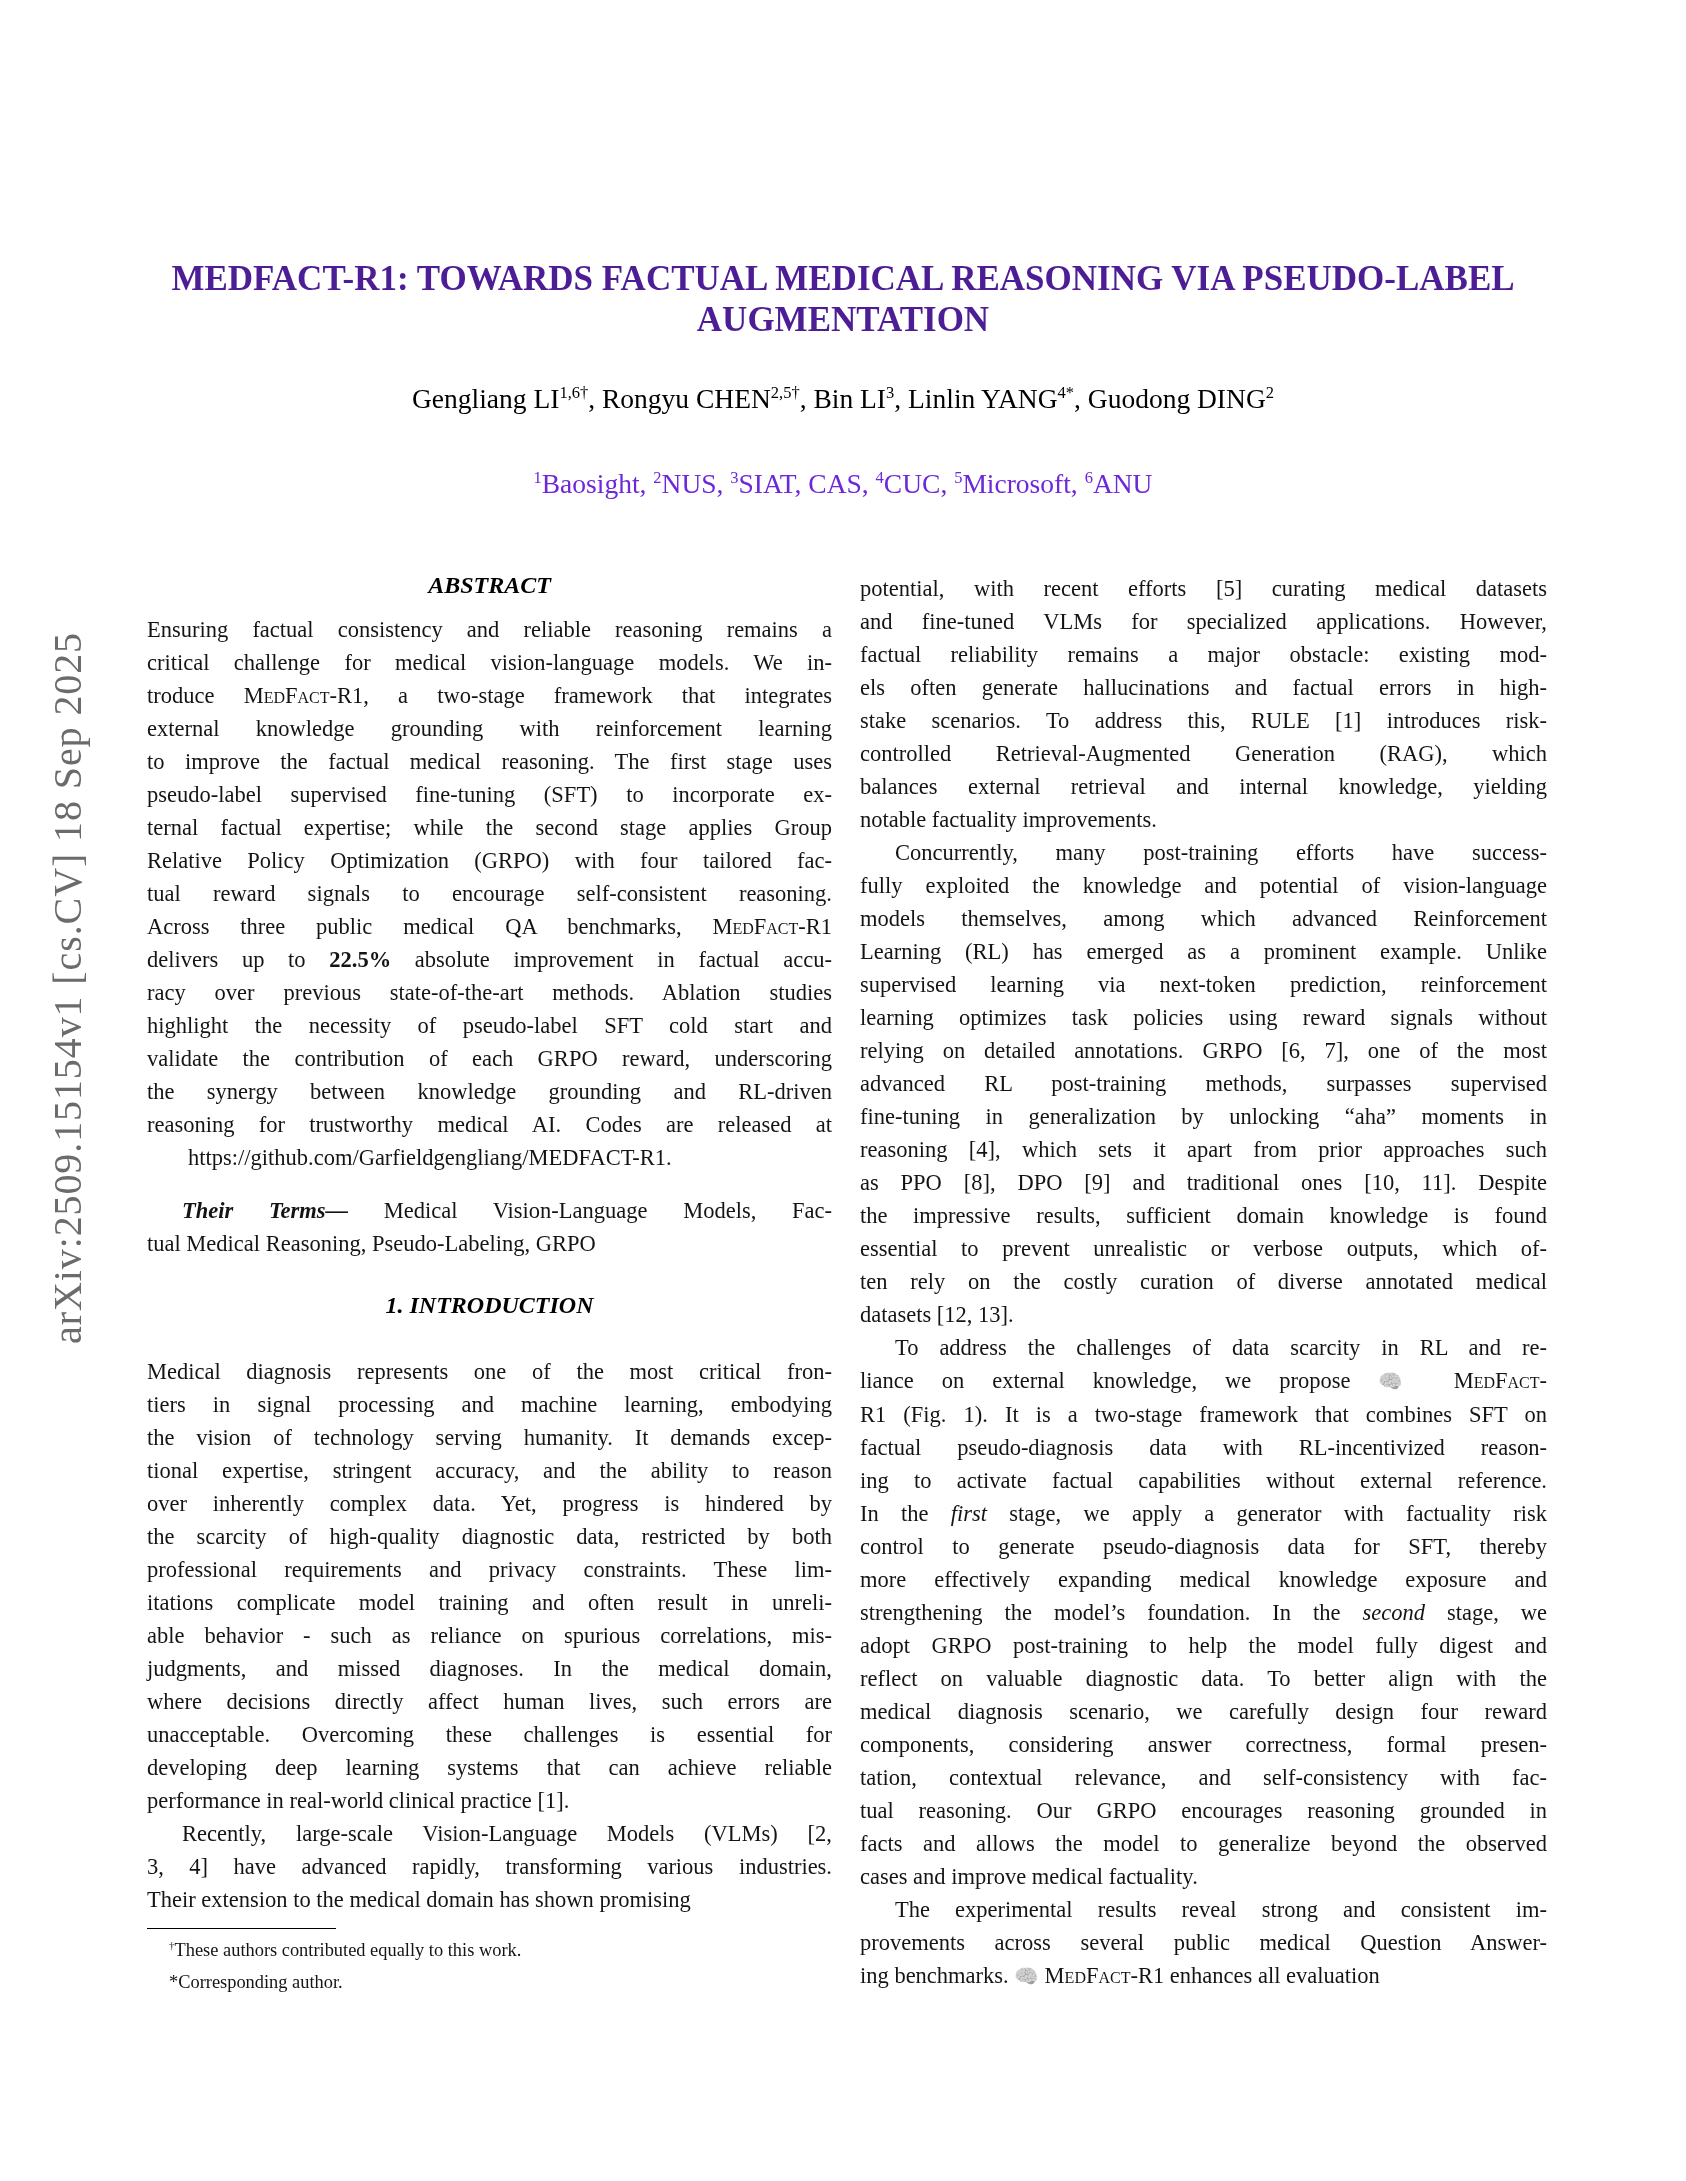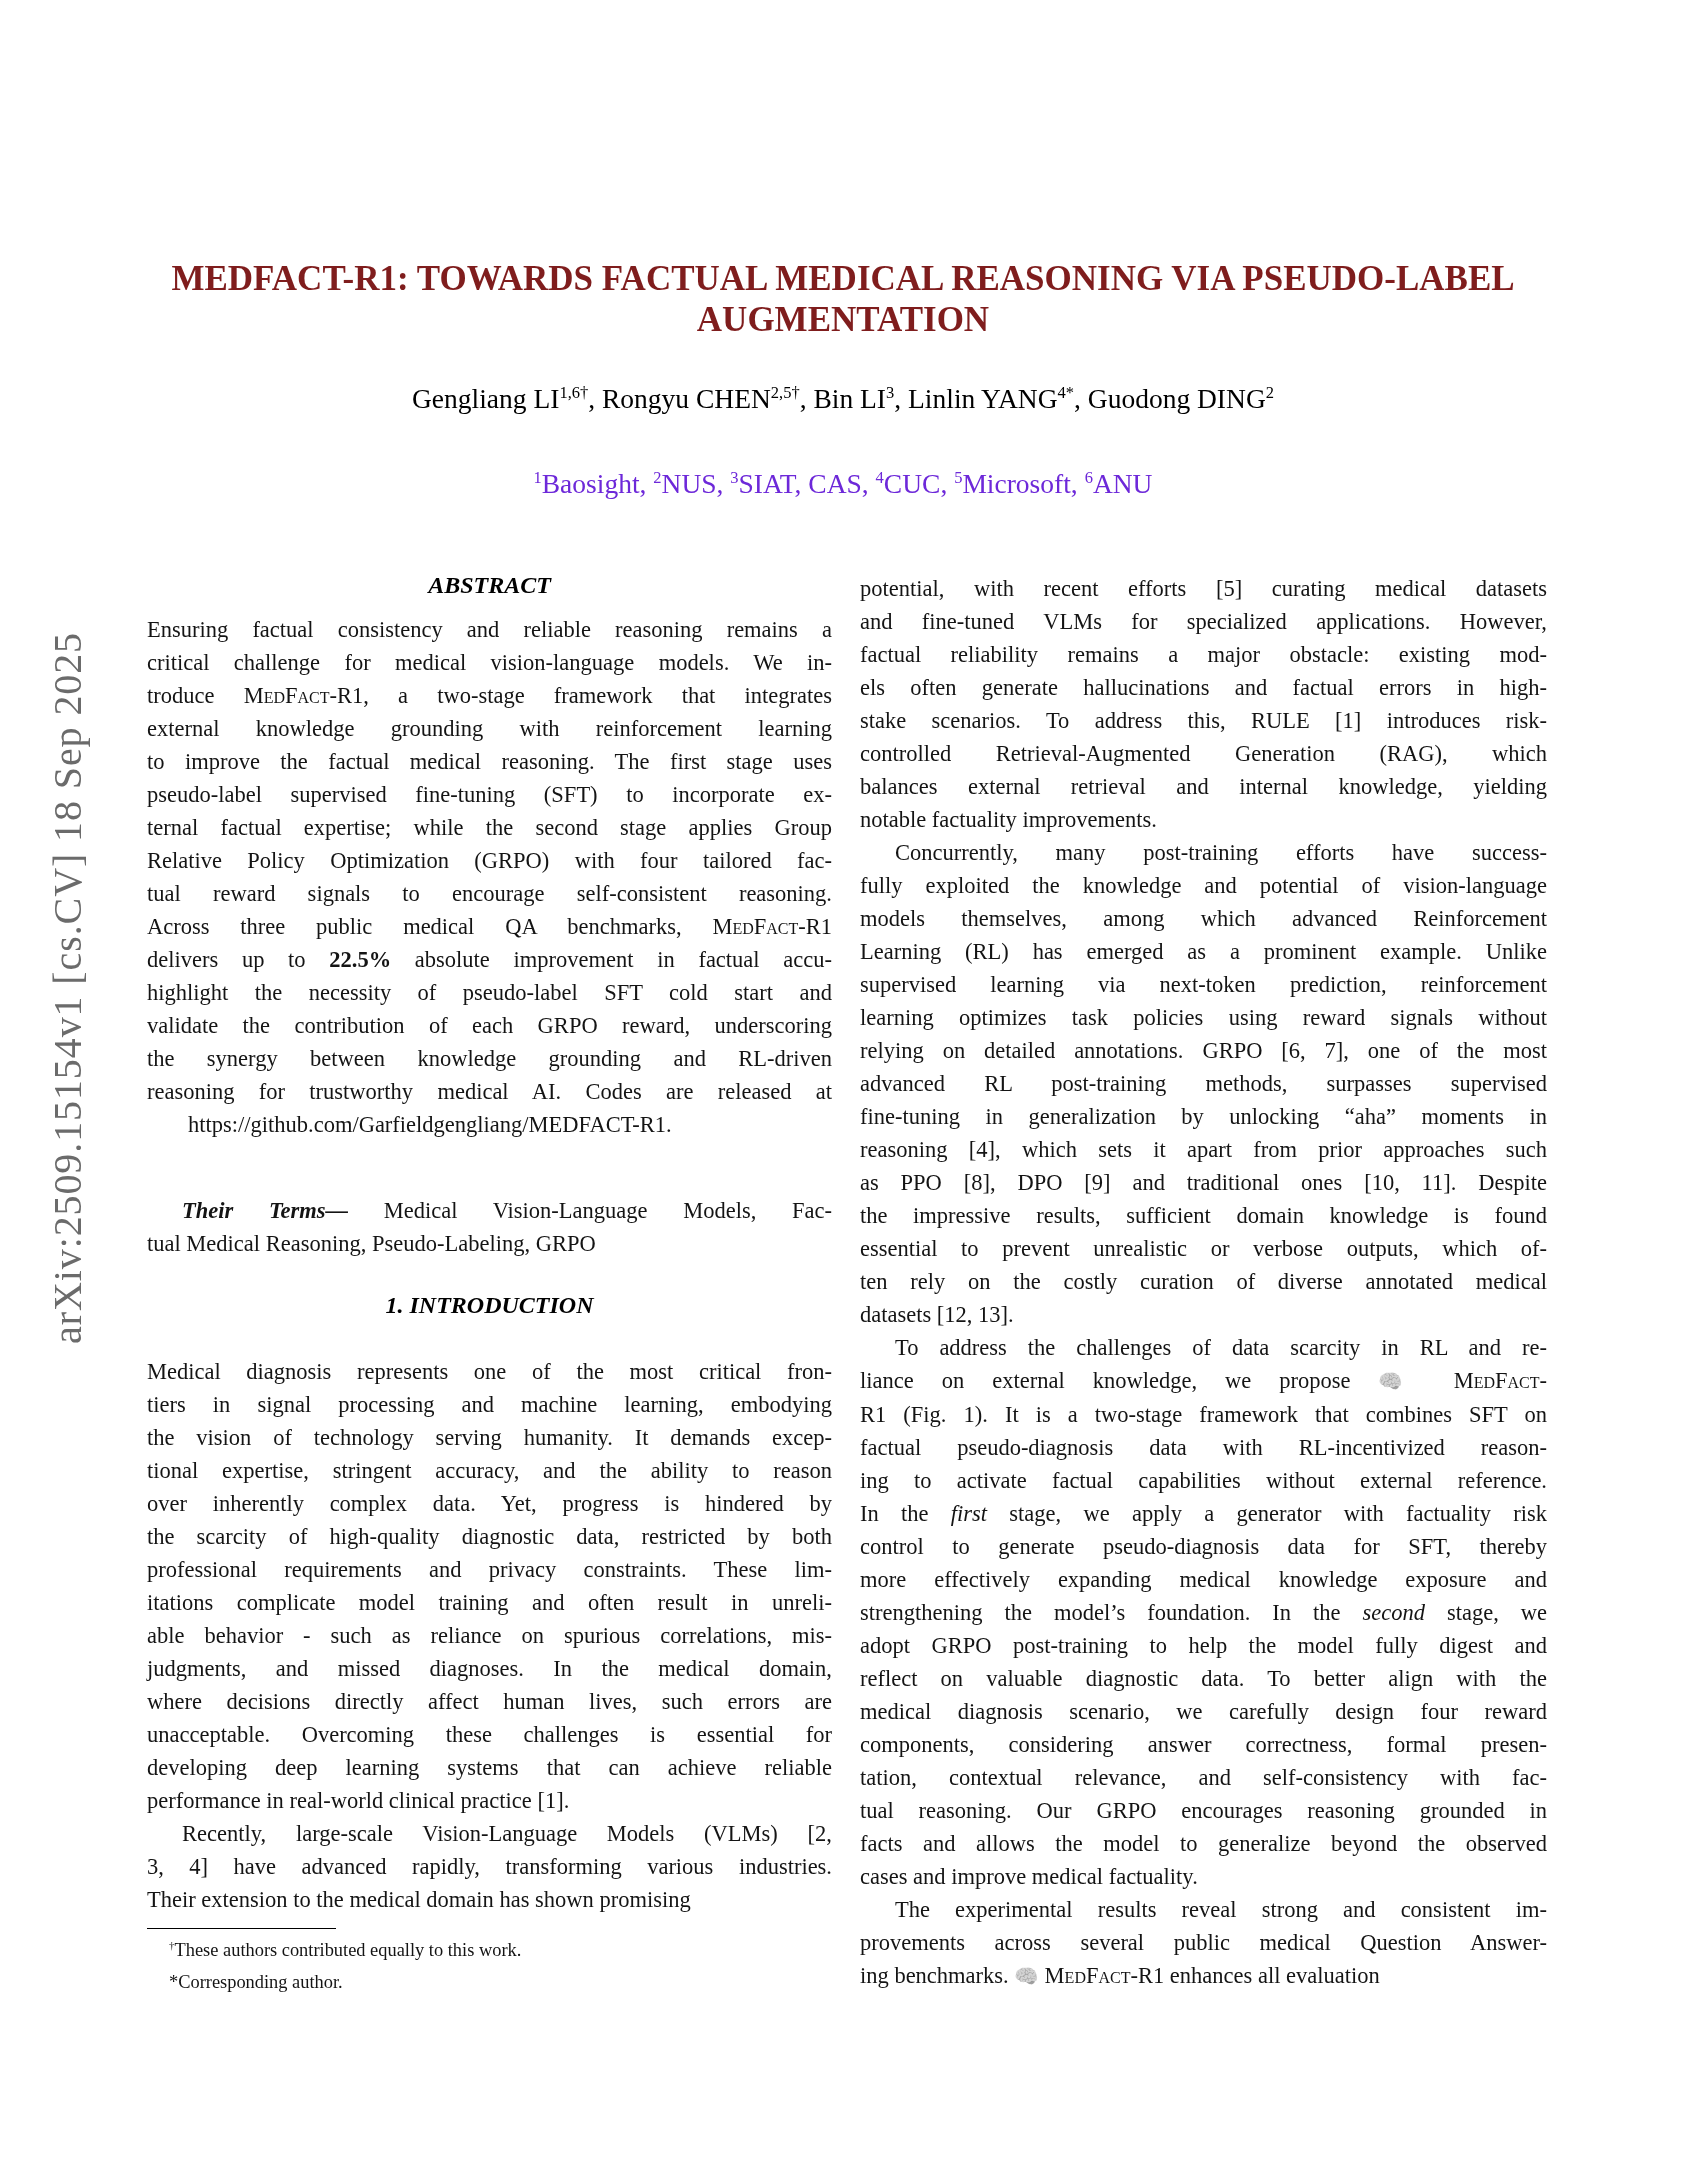--- a/index.html
+++ b/index.html
@@ -7,21 +7,21 @@
     position:relative; width:1686px; height:2182px; background:#ffffff;
     font-family:"Liberation Serif","DejaVu Serif",serif; color:#141414; overflow:hidden;
   }
   .arxiv {
     position:absolute; left:44px; top:632px;
     writing-mode:vertical-rl; transform:rotate(180deg);
     font-size:40px; color:#6b6b6b; white-space:nowrap; letter-spacing:0.9px;
   }
   .title {
     position:absolute; left:143px; top:258px; width:1400px;
-    text-align:center; font-weight:bold; font-size:35px; line-height:41px; color:#7f1d1d;
+    text-align:center; font-weight:bold; font-size:35px; line-height:41px; color:#4c1d95;
   }
   .authors {
     position:absolute; left:143px; top:380px; width:1400px;
     font-size:27.5px; line-height:37px; color:#000;
   }
   .affils {
     position:absolute; left:143px; top:465px; width:1400px;
     font-size:27.5px; line-height:37px; color:#6d28d9;
   }
   .col-left  { position:absolute; left:147px; top:0; width:685px; height:2182px; }
@@ -77,20 +77,21 @@
         <div class="line"><span>critical challenge for medical vision-language models. We in-</span></div>
         <div class="line"><span>troduce </span><span class="sc">MedFact-R1</span><span>, a two-stage framework that integrates</span></div>
         <div class="line"><span>external knowledge grounding with reinforcement learning</span></div>
         <div class="line"><span>to improve the factual medical reasoning. The first stage uses</span></div>
         <div class="line"><span>pseudo-label supervised fine-tuning (SFT) to incorporate ex-</span></div>
         <div class="line"><span>ternal factual expertise; while the second stage applies Group</span></div>
         <div class="line"><span>Relative Policy Optimization (GRPO) with four tailored fac-</span></div>
         <div class="line"><span>tual reward signals to encourage self-consistent reasoning.</span></div>
         <div class="line"><span>Across three public medical QA benchmarks, </span><span class="sc">MedFact-R1</span></div>
         <div class="line"><span>delivers up to </span><span class="b">22.5%</span><span> absolute improvement in factual accu-</span></div>
+        <div class="line"><span>racy over previous state-of-the-art methods. Ablation studies</span></div>
         <div class="line"><span>highlight the necessity of pseudo-label SFT cold start and</span></div>
         <div class="line"><span>validate the contribution of each GRPO reward, underscoring</span></div>
         <div class="line"><span>the synergy between knowledge grounding and RL-driven</span></div>
         <div class="line"><span>reasoning for trustworthy medical AI. Codes are released at</span></div>
         <div class="line last"><span class="url">https://github.com/Garfieldgengliang/MEDFACT-R1.</span></div>
       </div>
     <div class="index-terms">
         <div class="line ind"><span class="bi">Their Terms—</span><span> Medical Vision-Language Models, Fac-</span></div>
         <div class="line last"><span>tual Medical Reasoning, Pseudo-Labeling, GRPO</span></div>
       </div>

